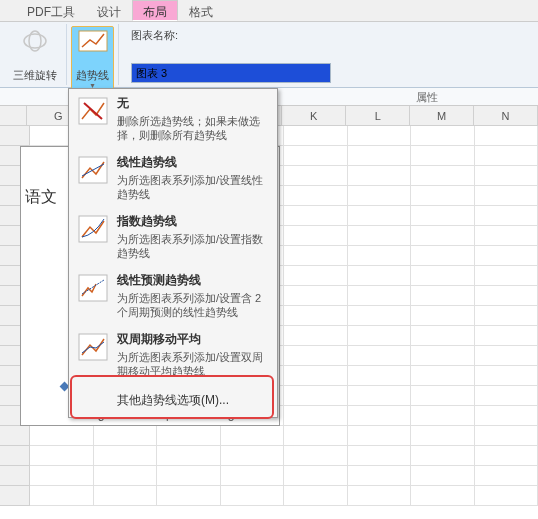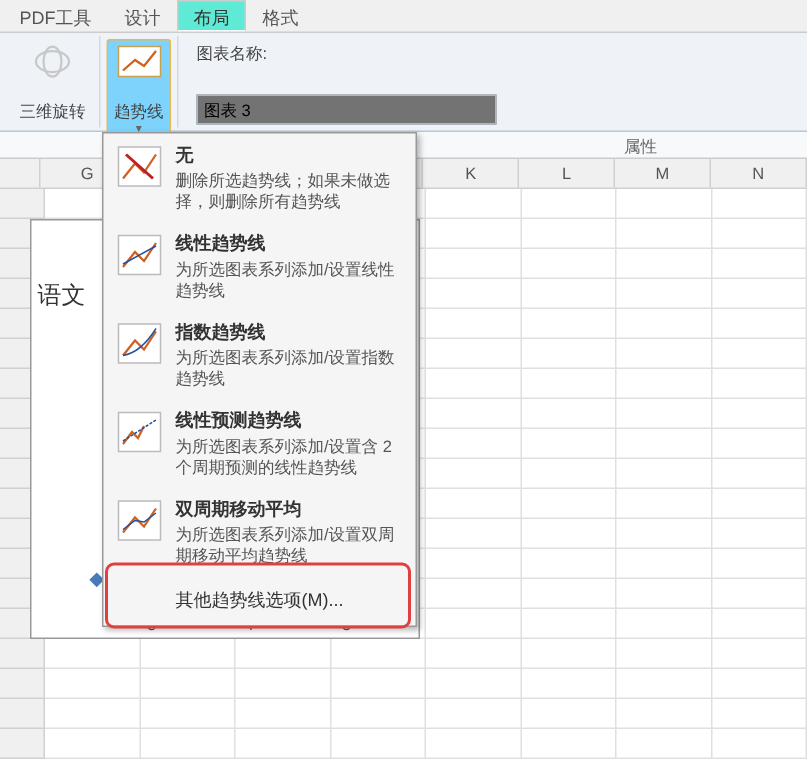--- a/index.html
+++ b/index.html
@@ -1,30 +1,30 @@
 <!DOCTYPE html>
 <html><head>
 <meta charset="utf-8">
 <style>
 *{margin:0;padding:0;box-sizing:border-box;font-family:"Microsoft YaHei",SimSun,sans-serif}
 body{background:#fff;font-size:12px;color:#333;width:538px;height:519px;overflow:hidden;position:relative}
-.tabs{display:flex;height:22px;border-bottom:1px solid #ccc;background:#f0f0f0;padding-left:2px}
+.tabs{display:flex;height:22px;border-bottom:1px solid #ccc;background:#f0f0f0;padding-left:16px}
 .tab{padding:3px 10px;font-size:12px;color:#555;cursor:pointer;border:1px solid transparent}
-.tab.on{background:#5eead4;border:1px solid #ccc;border-bottom:1px solid #fff;color:#333}
+.tab.on{background:#f9a8d4;border:1px solid #ccc;border-bottom:1px solid #fff;color:#333}
 .ribbon{display:flex;height:66px;background:#eff3f8;border-bottom:1px solid #b8c8d8;padding:2px 4px}
 .grp{display:flex;flex-direction:column;align-items:center;padding:2px 4px;border-right:1px solid #d0dae6}
 .grp.last{border-right:none}
 .bigbtn{display:flex;flex-direction:column;align-items:center;justify-content:center;padding:2px 4px;cursor:pointer;border:1px solid transparent;border-radius:2px;min-width:42px}
 .bigbtn.active{background:#7dd3fc;border:1px solid #e8b850}
 .bigbtn .ic{width:32px;height:24px;display:flex;align-items:center;justify-content:center}
 .bigbtn .lbl{font-size:11px;color:#444;margin-top:16px;line-height:12px;text-align:center}
 .drop{font-size:8px;color:#666}
 .namebox{display:flex;flex-direction:column;padding:2px 8px;gap:20px}
 .namebox .nl{font-size:11px;color:#444}
-.namebox input{width:200px;height:20px;border:1px solid #a8b8c8;padding:2px 4px;font-size:11px;background:#737373}
+.namebox input{width:200px;height:20px;border:1px solid #a8b8c8;padding:2px 4px;font-size:11px;background:#1d4ed8}
 .props{height:18px;border-bottom:1px solid #ccc;padding:2px 100px 2px 0;text-align:right;font-size:11px;color:#666;background:#f7f9fb}
 .sheet{position:relative;height:413px;background:#fff}
 .chdr{position:absolute;top:0;left:0;right:0;height:20px;display:flex;background:#f0f0f0;border-bottom:1px solid #d0d0d0}
 .chdr .rh{width:30px;border-right:1px solid #d0d0d0}
 .chdr .ch{width:72px;text-align:center;line-height:20px;font-size:11px;color:#555;border-right:1px solid #d0d0d0}
 .grid{position:absolute;top:20px;left:30px;right:0;bottom:0}
 .row{display:flex;height:20px}
 .cell{width:72px;border-right:1px solid #e0e0e0;border-bottom:1px solid #e0e0e0}
 .rnums{position:absolute;top:20px;left:0;width:30px;background:#f0f0f0}
 .rnums .rn{height:20px;border-bottom:1px solid #d0d0d0;border-right:1px solid #d0d0d0}

